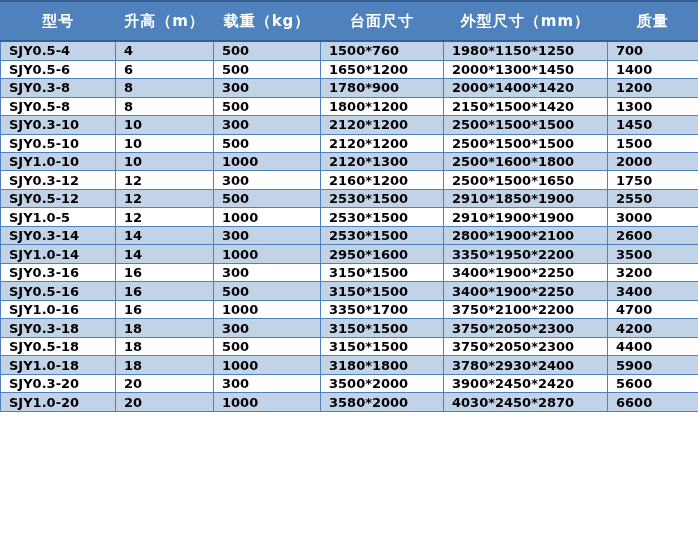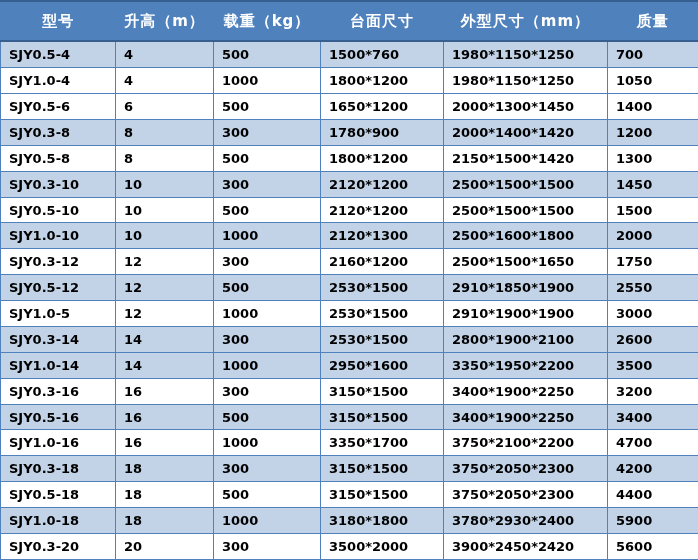--- a/index.html
+++ b/index.html
@@ -8,21 +8,21 @@
     background: #ffffff;
   }
   body {
     width: 698px;
     height: 560px;
     overflow: hidden;
     font-family: "DejaVu Sans", "Liberation Sans", sans-serif;
   }
   table.spec {
     width: 698px;
-    height: 560px;
+    height: 412px;
     border-collapse: collapse;
     table-layout: fixed;
     border-left: 1px solid var(--border, #4f81bd);
     border-right: 1px solid var(--border, #4f81bd);
     border-bottom: 1px solid var(--border, #4f81bd);
     border-top: 2px solid var(--header-line, #365f91);
   }
   thead th {
     background: var(--header-bg, #4f81bd);
     color: var(--header-text, #ffffff);
@@ -75,28 +75,20 @@
   <tbody>
       <tr class="odd">
         <td>SJY0.5-4</td>
         <td>4</td>
         <td>500</td>
         <td>1500*760</td>
         <td>1980*1150*1250</td>
         <td>700</td>
       </tr>
       <tr class="even">
-        <td>SJY1.0-4</td>
-        <td>4</td>
-        <td>1000</td>
-        <td>1800*1200</td>
-        <td>1980*1150*1250</td>
-        <td>1050</td>
-      </tr>
-      <tr class="even">
         <td>SJY0.5-6</td>
         <td>6</td>
         <td>500</td>
         <td>1650*1200</td>
         <td>2000*1300*1450</td>
         <td>1400</td>
       </tr>
       <tr class="odd">
         <td>SJY0.3-8</td>
         <td>8</td>
@@ -225,15 +217,23 @@
         <td>3780*2930*2400</td>
         <td>5900</td>
       </tr>
       <tr class="even">
         <td>SJY0.3-20</td>
         <td>20</td>
         <td>300</td>
         <td>3500*2000</td>
         <td>3900*2450*2420</td>
         <td>5600</td>
+      </tr>
+      <tr class="odd">
+        <td>SJY1.0-20</td>
+        <td>20</td>
+        <td>1000</td>
+        <td>3580*2000</td>
+        <td>4030*2450*2870</td>
+        <td>6600</td>
       </tr>
     </tbody>
 </table>
 
 </body></html>

